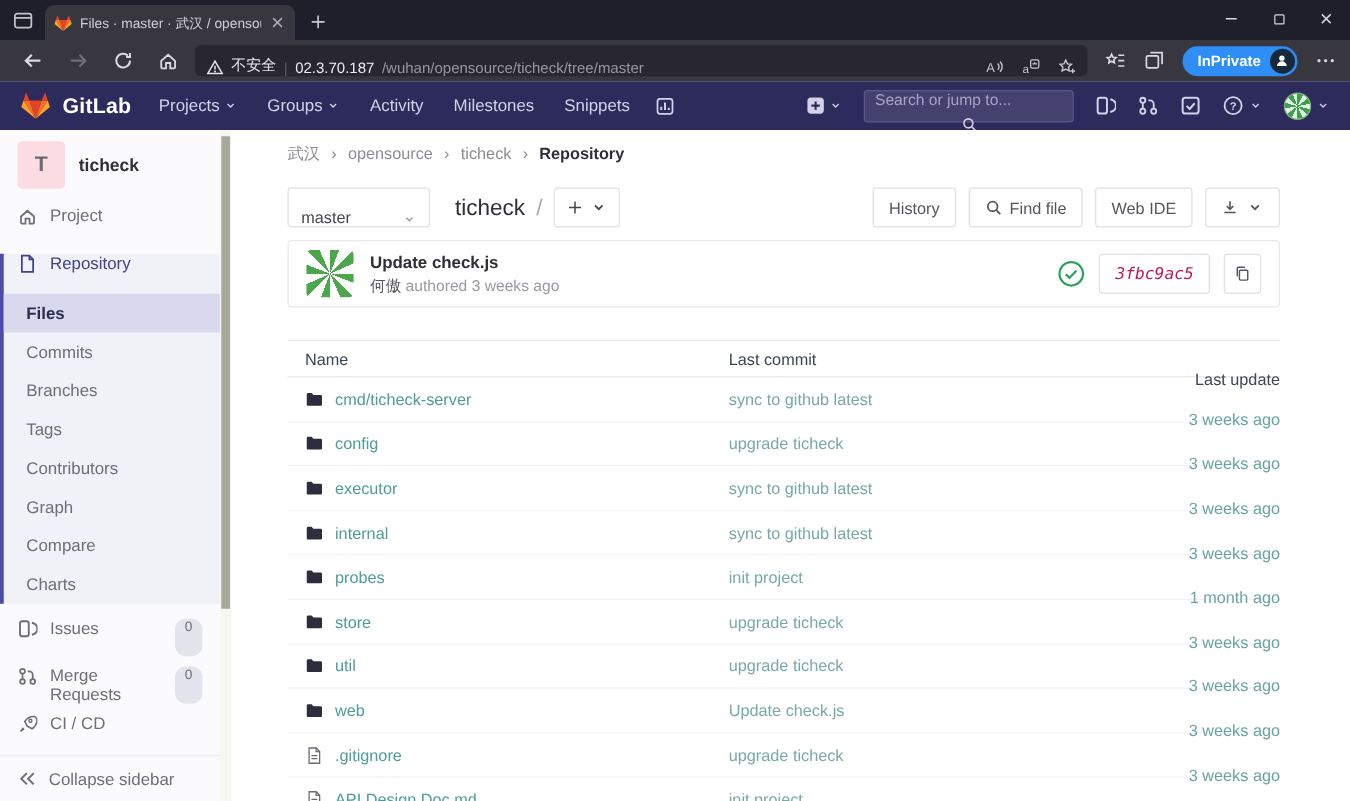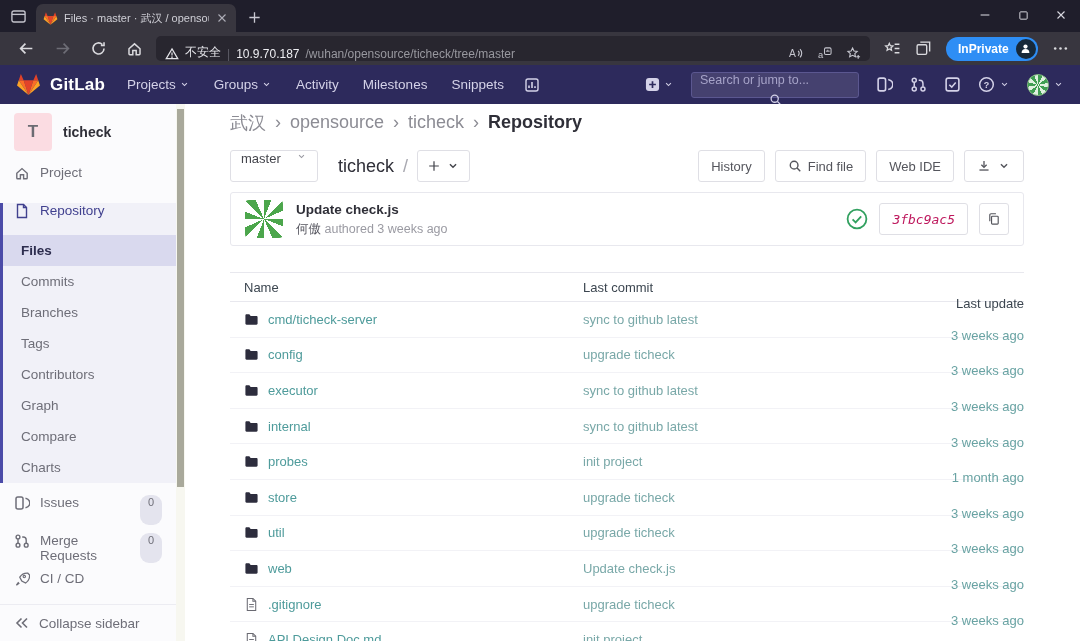--- a/index.html
+++ b/index.html
@@ -70,24 +70,24 @@
   .sb-sub { height:31px; display:flex; align-items:center; padding-left:18px; color:#6e6e78; }
   .sb-sub.active { background:#d9d9ee; color:#2d2d4e; font-weight:600; }
   .sb-badge { margin-left:auto; background:#e4e4ee; border-radius:9px; font-size:11px; padding:1px 8px; color:#6e6e78; }
   .sb-group { margin-top:12px; display:flex; flex-direction:column; gap:8px; }
   .sb-collapse { margin-top:auto; border-top:1px solid #ececf2; height:37px; display:flex; align-items:center; gap:9px; padding:0 14px; color:#6e6e78; }
   .sb-scrollbar { width:9px; background:#f7f7f0; position:relative; flex:0 0 auto; }
   .sb-thumb { position:absolute; top:5px; left:1px; width:7px; height:378px; background:#a9a99b; }
 
   
   main { flex:1; overflow:hidden; padding:0 56px 0 45px; }
-  .breadcrumb { height:37px; display:flex; align-items:center; gap:9px; font-size:18px; color:#8c8c94; }
+  .breadcrumb { height:37px; display:flex; align-items:center; gap:9px; font-size:13px; color:#8c8c94; }
   .crumb-current { color:#2f2f38; font-weight:700; }
   .controls { display:flex; align-items:center; margin-top:9px; }
-  .branch-select { width:88px; height:32px; border:1px solid #dfdfe5; border-radius:3px; display:flex; align-items:flex-start; padding:0 10px; font-size:13px; color:#44454c; }
+  .branch-select { width:114px; height:32px; border:1px solid #dfdfe5; border-radius:3px; display:flex; align-items:flex-end; padding:0 10px; font-size:13px; color:#44454c; }
   .branch-select .chev-svg { margin-left:auto; color:#9a9aa2; }
   .repo-path { margin-left:20px; font-size:18px; color:#2f2f38; }
   .path-sep { margin:0 9px; color:#a8a8b0; }
   .btn { height:32px; border:1px solid #dfdfe5; border-radius:3px; background:#fff; display:inline-flex; align-items:center; gap:6px; padding:0 12px; font-size:13px; color:#54555c; }
   .btn svg { width:14px; height:14px; }
   .plus-btn { gap:5px; padding:0 9px; color:#44454c; }
   .ctrl-right { margin-left:auto; display:flex; align-items:center; gap:10px; }
 
   .commit-panel { margin-top:10px; border:1px solid #e8e8ee; border-radius:3px; height:54px; display:flex; align-items:center; padding:0 14px; gap:13px; }
   .identicon { width:38px; height:38px; border-radius:4px; background:#fff repeating-conic-gradient(#4ca64c 0 21deg, #fff 21deg 45deg); flex:0 0 auto; }
@@ -312,21 +312,21 @@
         <svg class="tb-icon">
           <use href="#i-home"></use>
         </svg>
       </div>
     <div class="urlbar">
       <svg class="sec-icon">
           <use href="#i-warn"></use>
         </svg>
       <span class="sec-label">不安全</span>
       <span class="url-div">|</span>
-      <span class="addr-host">10.9.70.187</span>
+      <span class="addr-host">02.3.70.187</span>
         <span class="addr-path">/wuhan/opensource/ticheck/tree/master</span>
       <span class="ub-spacer"></span>
       <svg class="ub-icon">
           <use href="#i-readaloud"></use>
         </svg>
       <svg class="ub-icon">
           <use href="#i-translate"></use>
         </svg>
       <svg class="ub-icon">
           <use href="#i-star-add"></use>

